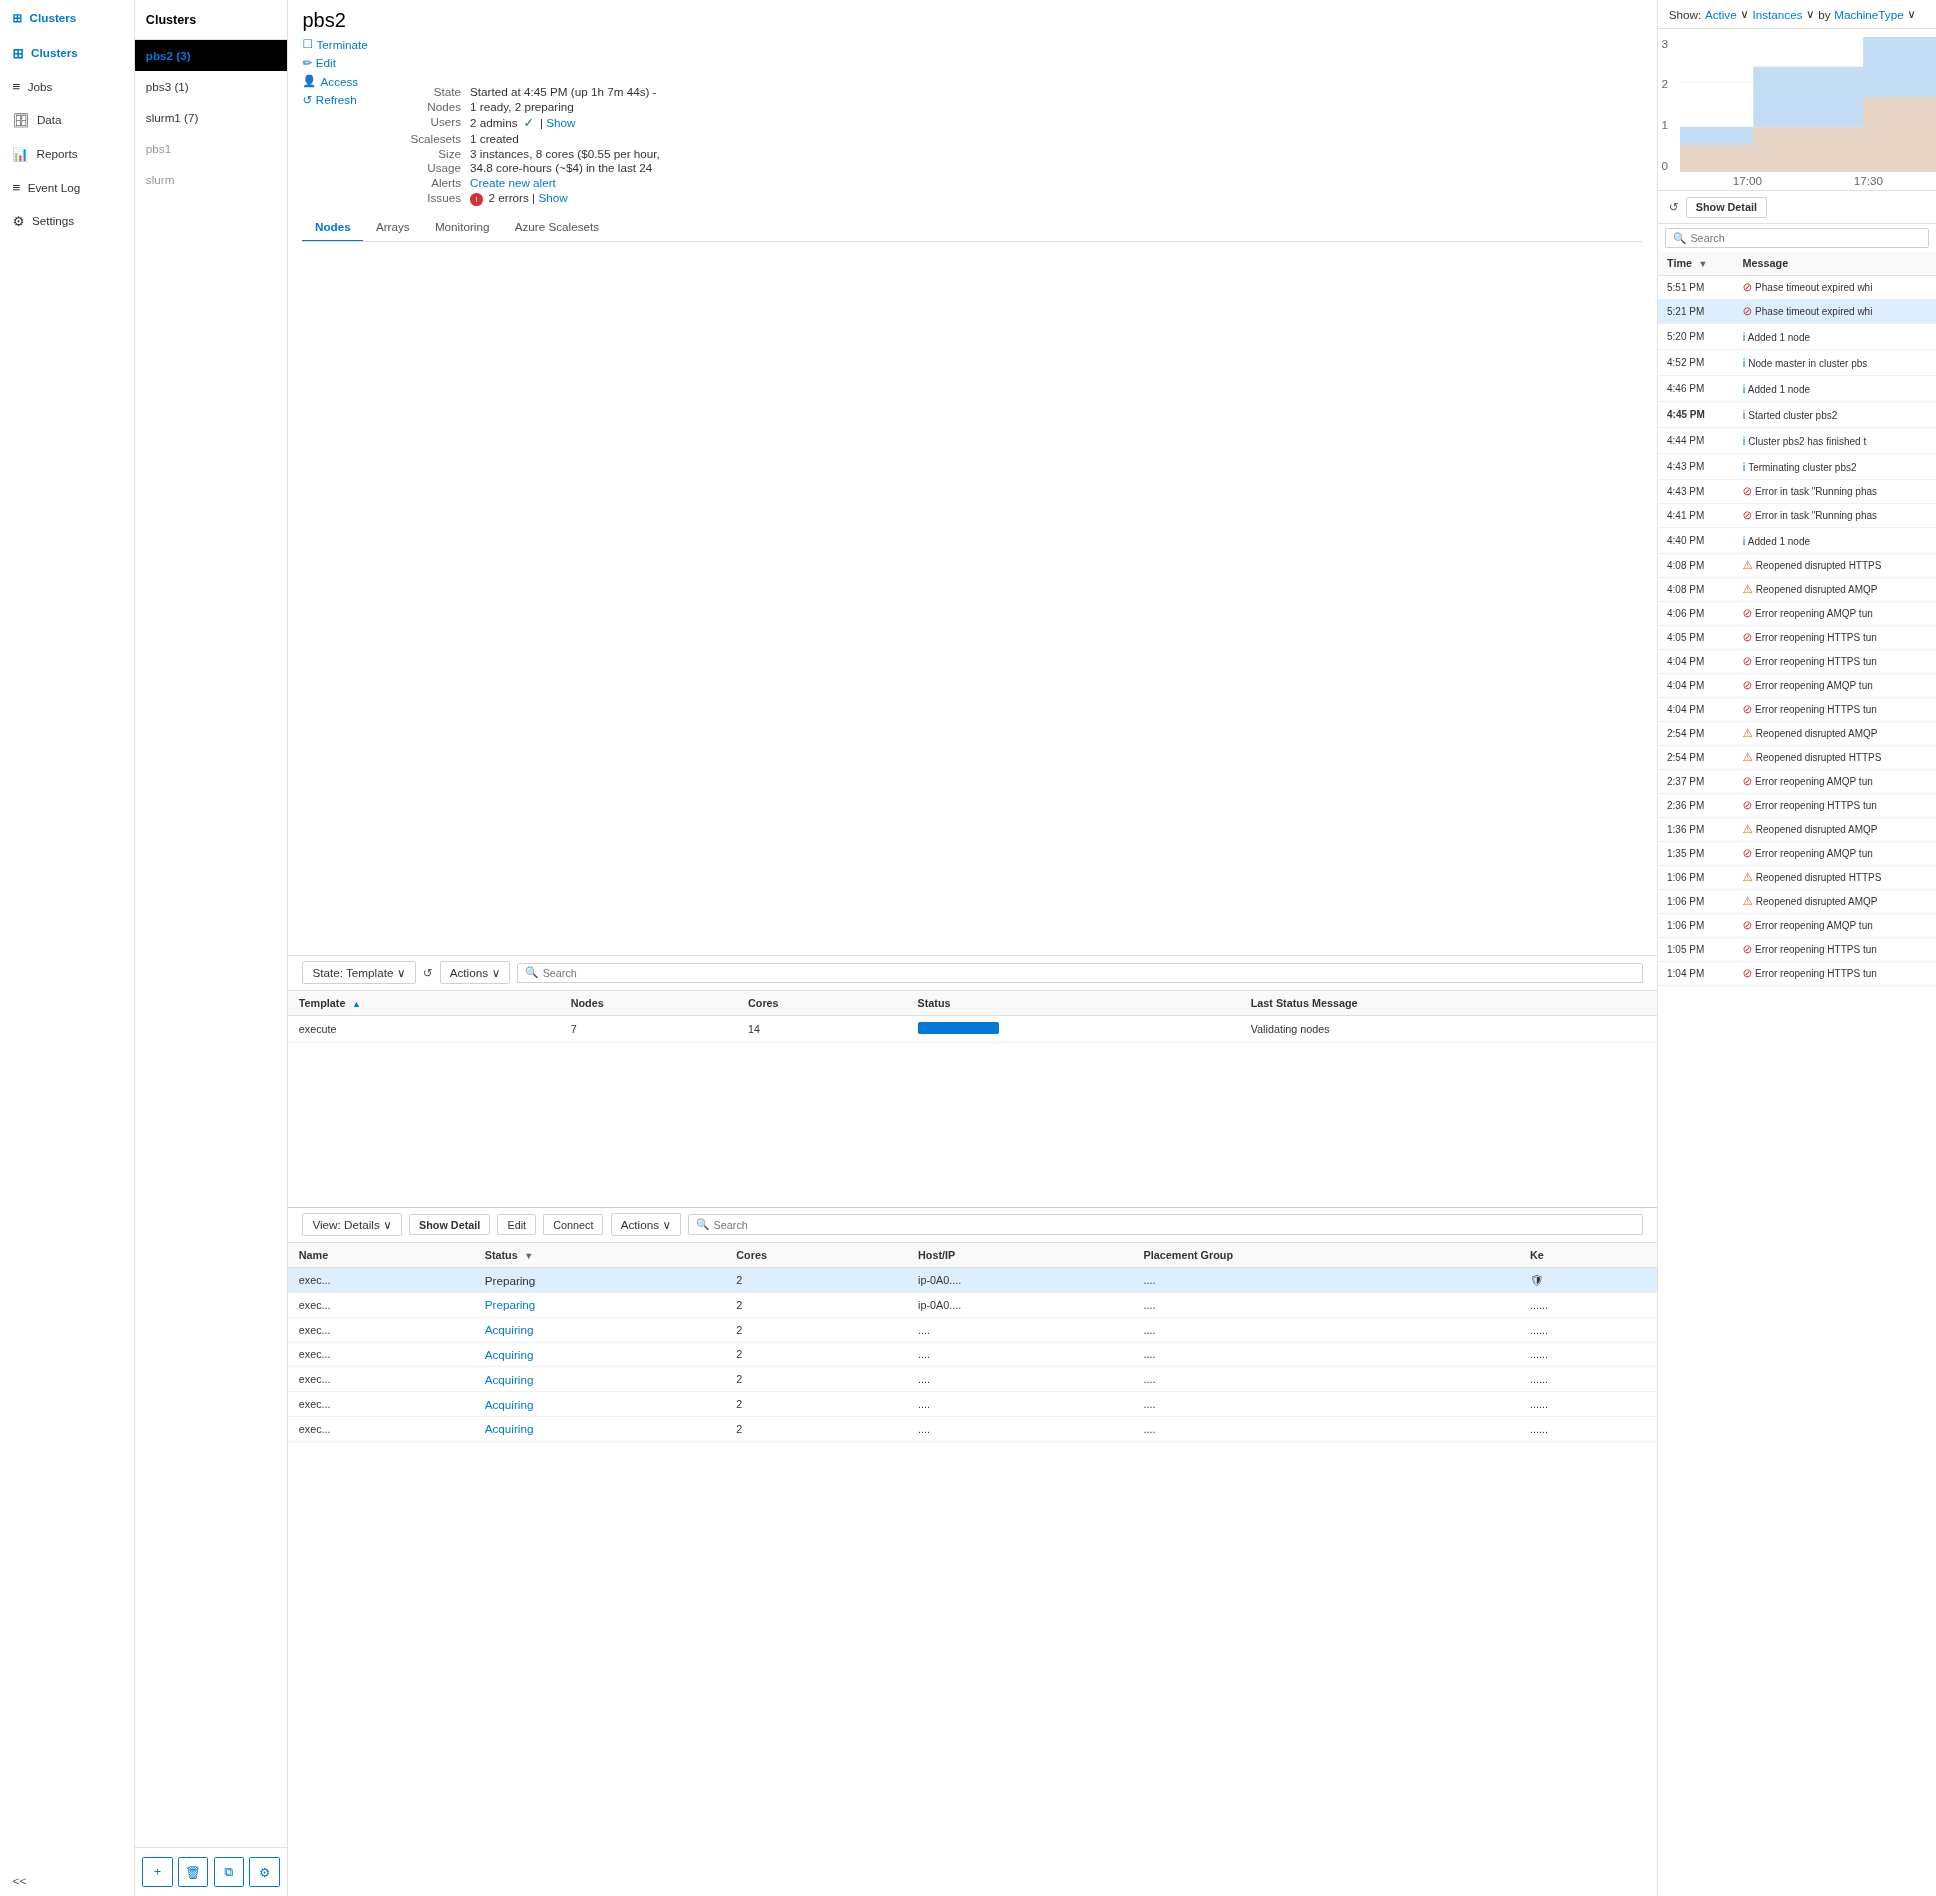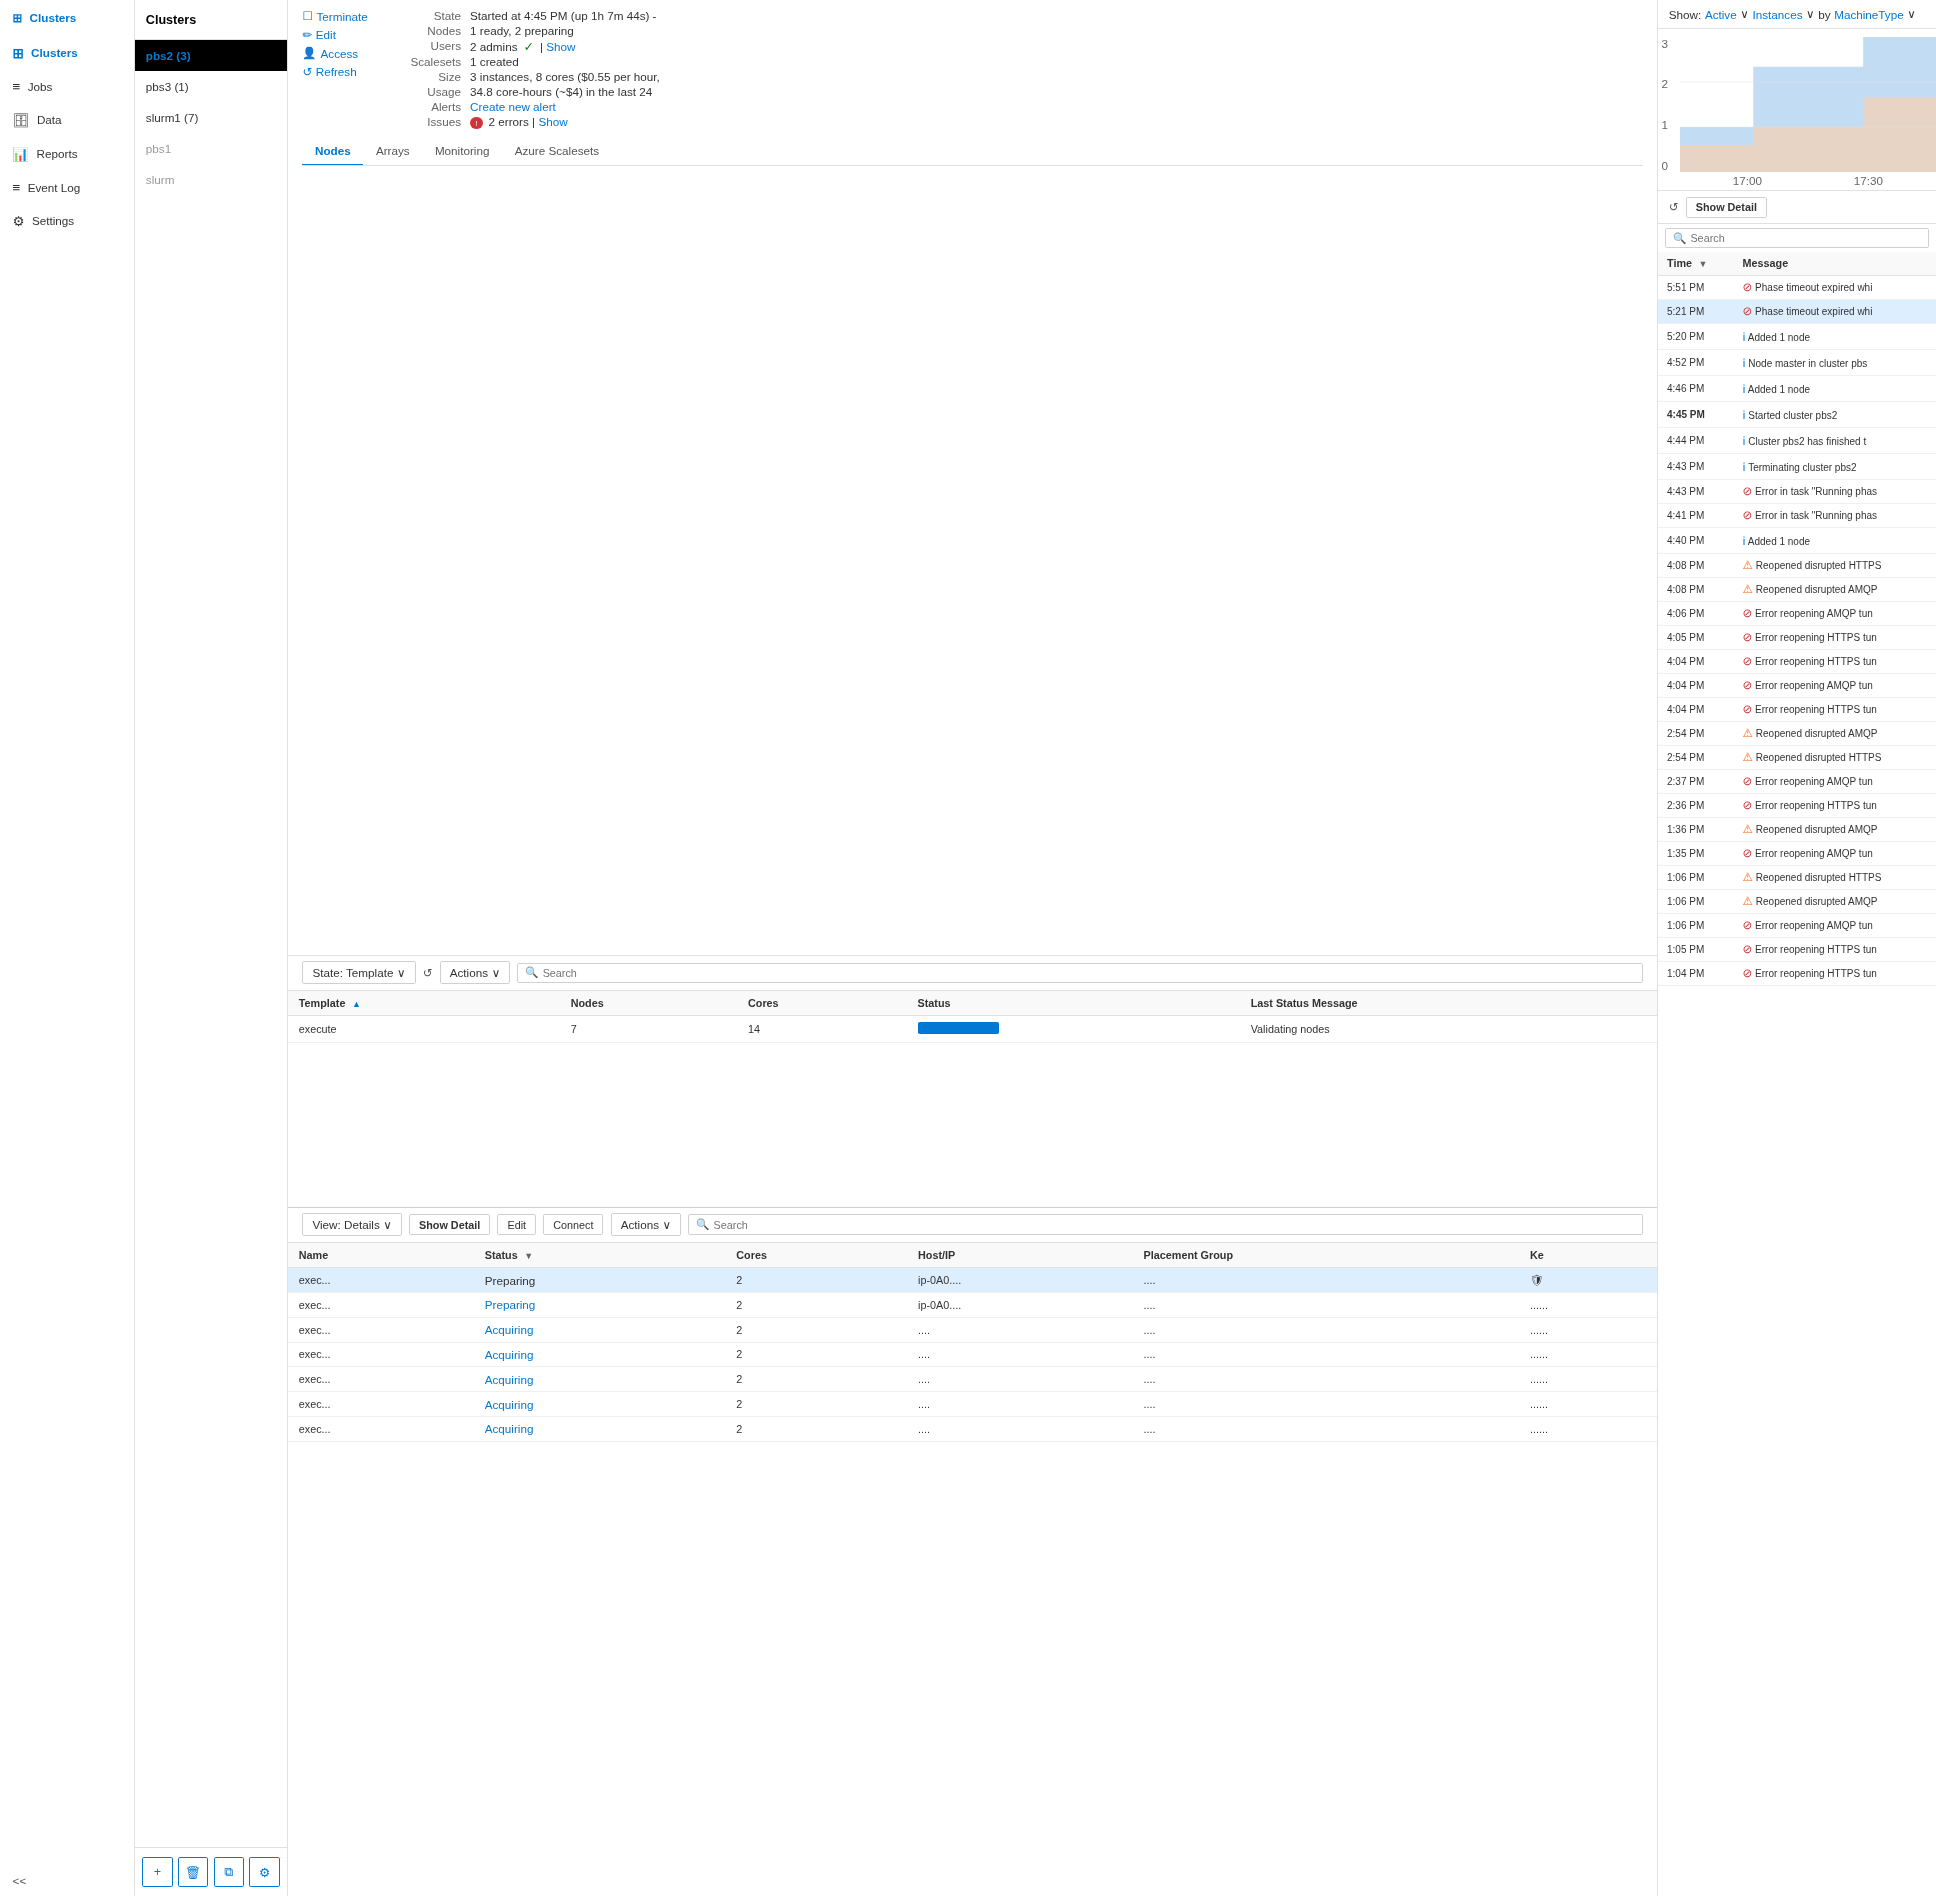--- a/index.html
+++ b/index.html
@@ -139,40 +139,41 @@
       <button class="cluster-list-btn">⧉</button>
       <button class="cluster-list-btn">⚙</button>
     </div>
 </div>
 
 <div class="main-columns">
 
   <div class="center-panel">
 
     <div class="cluster-info">
+      <div class="cluster-title">pbs2</div>
       <div style="display:flex; gap:18px; align-items:flex-start;">
         <div id="cluster-actions-container" style="display:flex; flex-direction:column; gap:4.5px; min-width:90px;">
             <button class="cluster-action-btn">
               <span>☐</span>
               <span>Terminate</span>
             </button>
             <button class="cluster-action-btn">
               <span>✏</span>
               <span>Edit</span>
             </button>
             <button class="cluster-action-btn">
               <span>👤</span>
               <span>Access</span>
             </button>
             <button class="cluster-action-btn">
               <span>↺</span>
               <span>Refresh</span>
             </button>
           </div>
-        <div id="cluster-meta-container" style="display:grid; grid-template-columns: auto 1fr; gap:1.8px 9px; font-size:10.8px;">
+        <div id="cluster-meta-container" style="display:grid; grid-template-columns: auto 1fr; gap:1.8px 9px; font-size:10.8px;margin-top:48px;">
             <span class="meta-label">State</span>
             <span class="meta-value">Started at 4:45 PM (up 1h 7m 44s) -</span>
             <span class="meta-label">Nodes</span>
             <span class="meta-value">1 ready, 2 preparing</span>
             <span class="meta-label">Users</span>
             <span class="meta-value">2 admins <span class="check-badge">✓</span> | <span class="link">Show</span></span>
             <span class="meta-label">Scalesets</span>
             <span class="meta-value">1 created</span>
             <span class="meta-label">Size</span>
             <span class="meta-value">3 instances, 8 cores ($0.55 per hour,</span>

